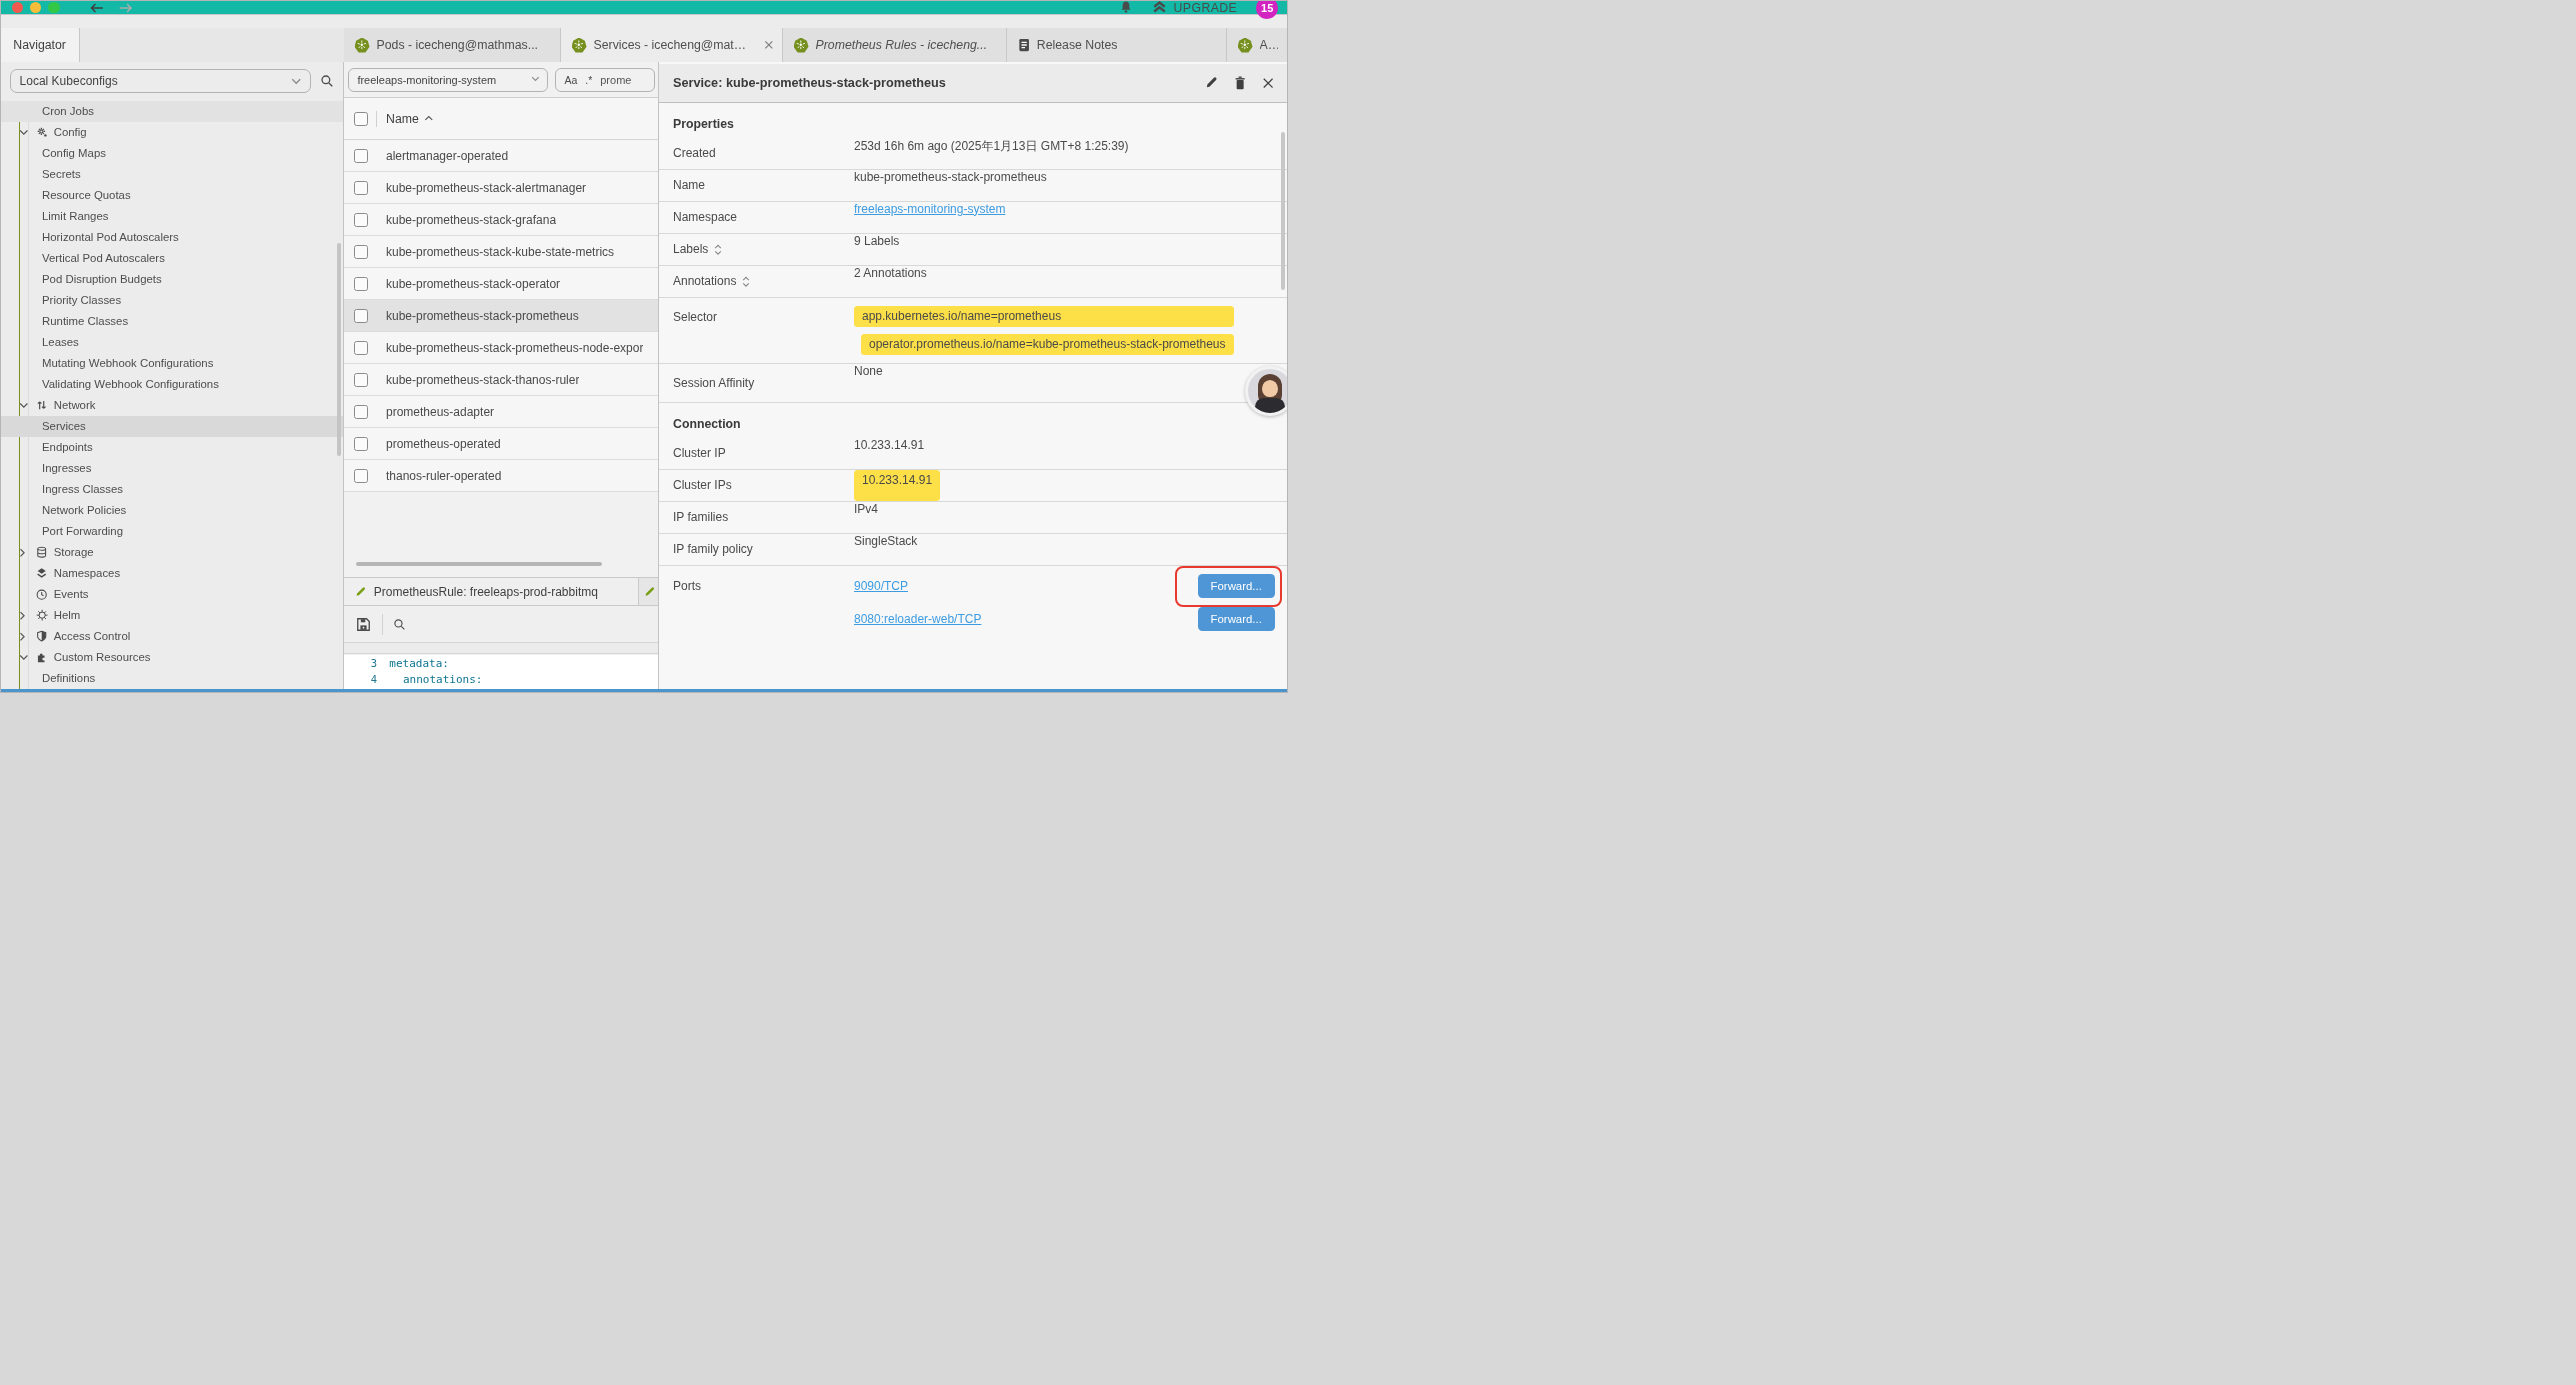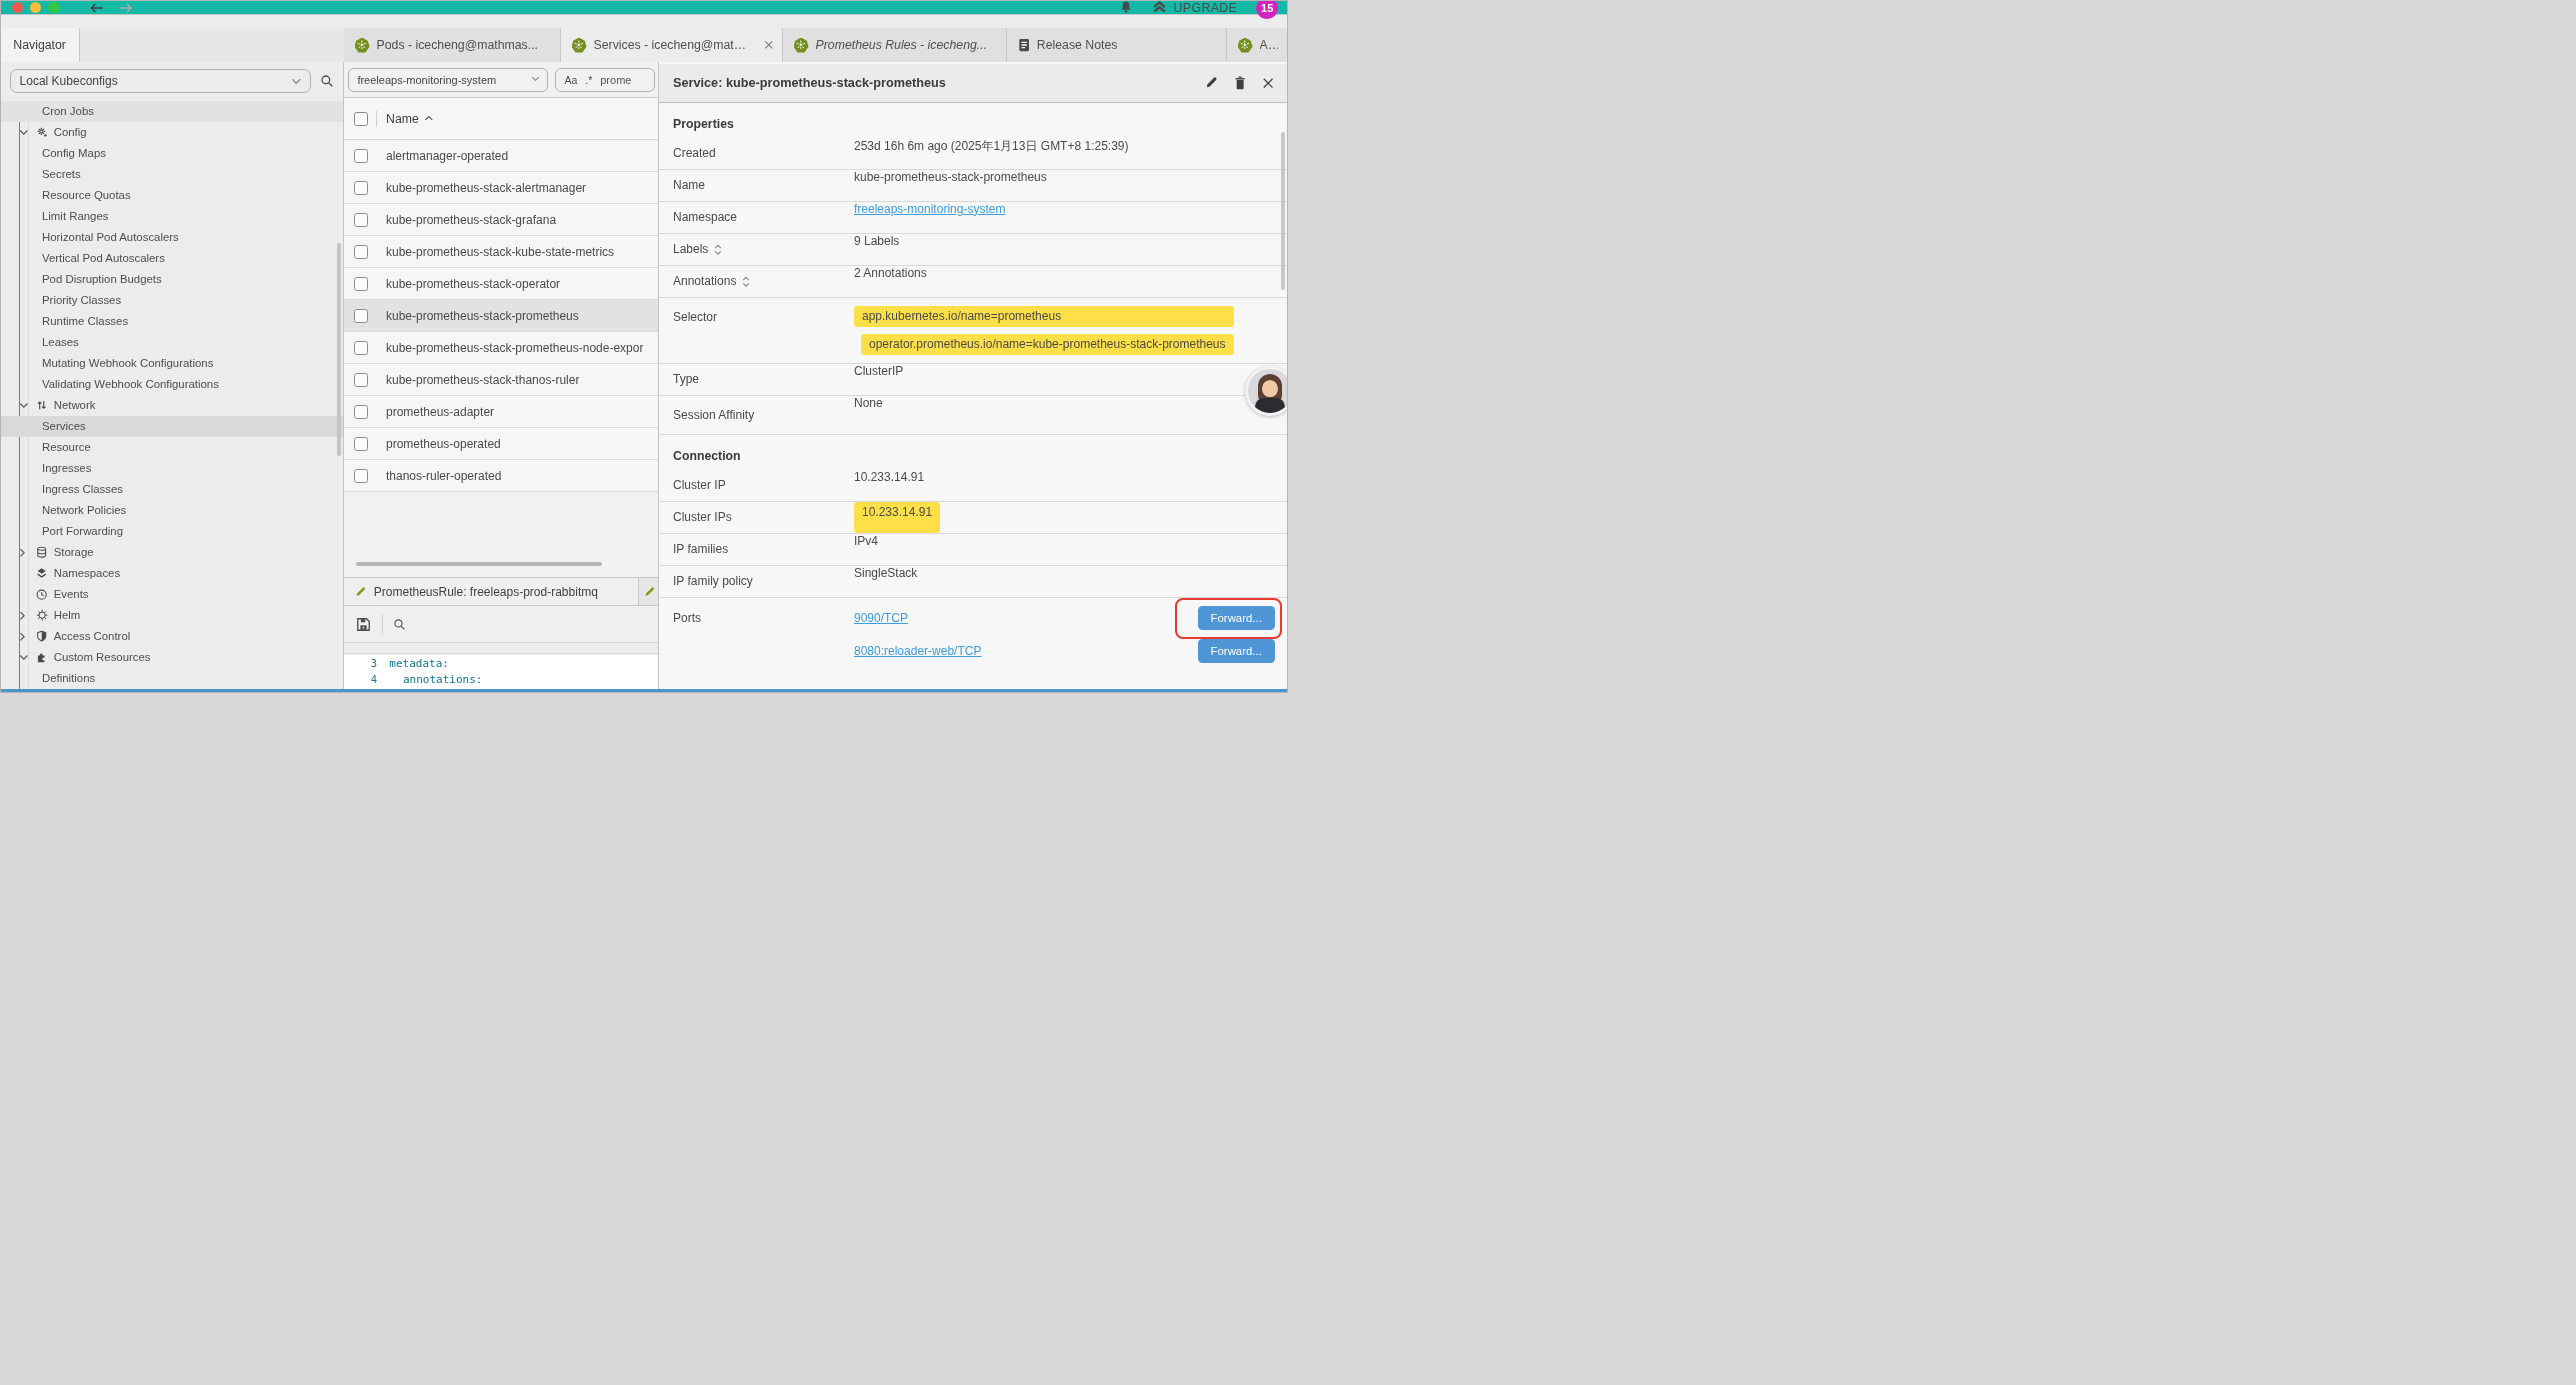--- a/index.html
+++ b/index.html
@@ -302,21 +302,21 @@
               <path d="M9.5 2v9M9.5 11l-2.2-2.2M9.5 11l2.2-2.2" stroke="#4a4a4a" stroke-width="1.4" fill="none"></path>
             </svg>
           </span>
         <span>Network</span>
       </div>
 
       <div class="trow t-leaf sel">
           <span>Services</span>
         </div>
       <div class="trow t-leaf">
-          <span>Resource</span>
+          <span>Endpoints</span>
         </div>
       <div class="trow t-leaf">
           <span>Ingresses</span>
         </div>
       <div class="trow t-leaf">
           <span>Ingress Classes</span>
         </div>
       <div class="trow t-leaf">
           <span>Network Policies</span>
         </div>
@@ -604,24 +604,20 @@
         </span>
       <span class="dvalue">2 Annotations</span>
     </div>
     <div class="drow selrow">
       <span class="dlabel" style="padding-top:4.4px">Selector</span>
       <span class="selbadges">
         <span class="dbadge">app.kubernetes.io/name=prometheus</span>
         <span class="dbadge" style="margin-left:7px; white-space:nowrap;">operator.prometheus.io/name=kube-prometheus-stack-prometheus</span>
       </span>
     </div>
-    <div class="drow">
-      <span class="dlabel">Type</span>
-      <span class="dvalue">ClusterIP</span>
-    </div>
     <div class="drow" style="min-height:39px">
       <span class="dlabel">Session Affinity</span>
       <span class="dvalue">None</span>
     </div>
 
     <div class="dsection">Connection</div>
 
     <div class="drow">
       <span class="dlabel">Cluster IP</span>
       <span class="dvalue">10.233.14.91</span>

